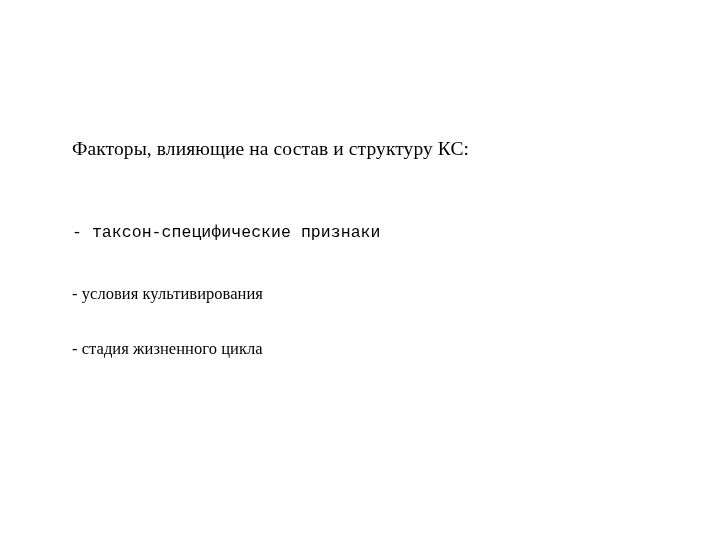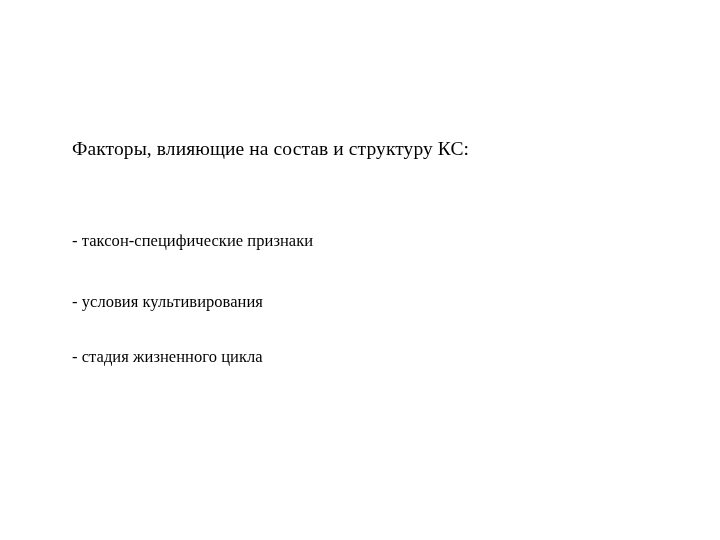--- a/index.html
+++ b/index.html
@@ -34,21 +34,21 @@
     left: 72px;
     top: 218px;
     width: 560px;
   }
   .bullet-item {
     font-size: 16.5px;
     line-height: 22px;
     letter-spacing: 0.05px;
     white-space: nowrap;
   }
-  .bullet-item.b0 { margin-top: 12px; }
+  .bullet-item.b0 { margin-top: 4px; font-family: Liberation Mono, monospace; }
   .bullet-item.b1 { margin-top: 33px; }
   .bullet-item.b2 { margin-top: 39px; }
 </style>
 </head>
 <body>
 
 <div class="slide">
 
   <div class="slide-title">Факторы, влияющие на состав и структуру КС:</div>
 

